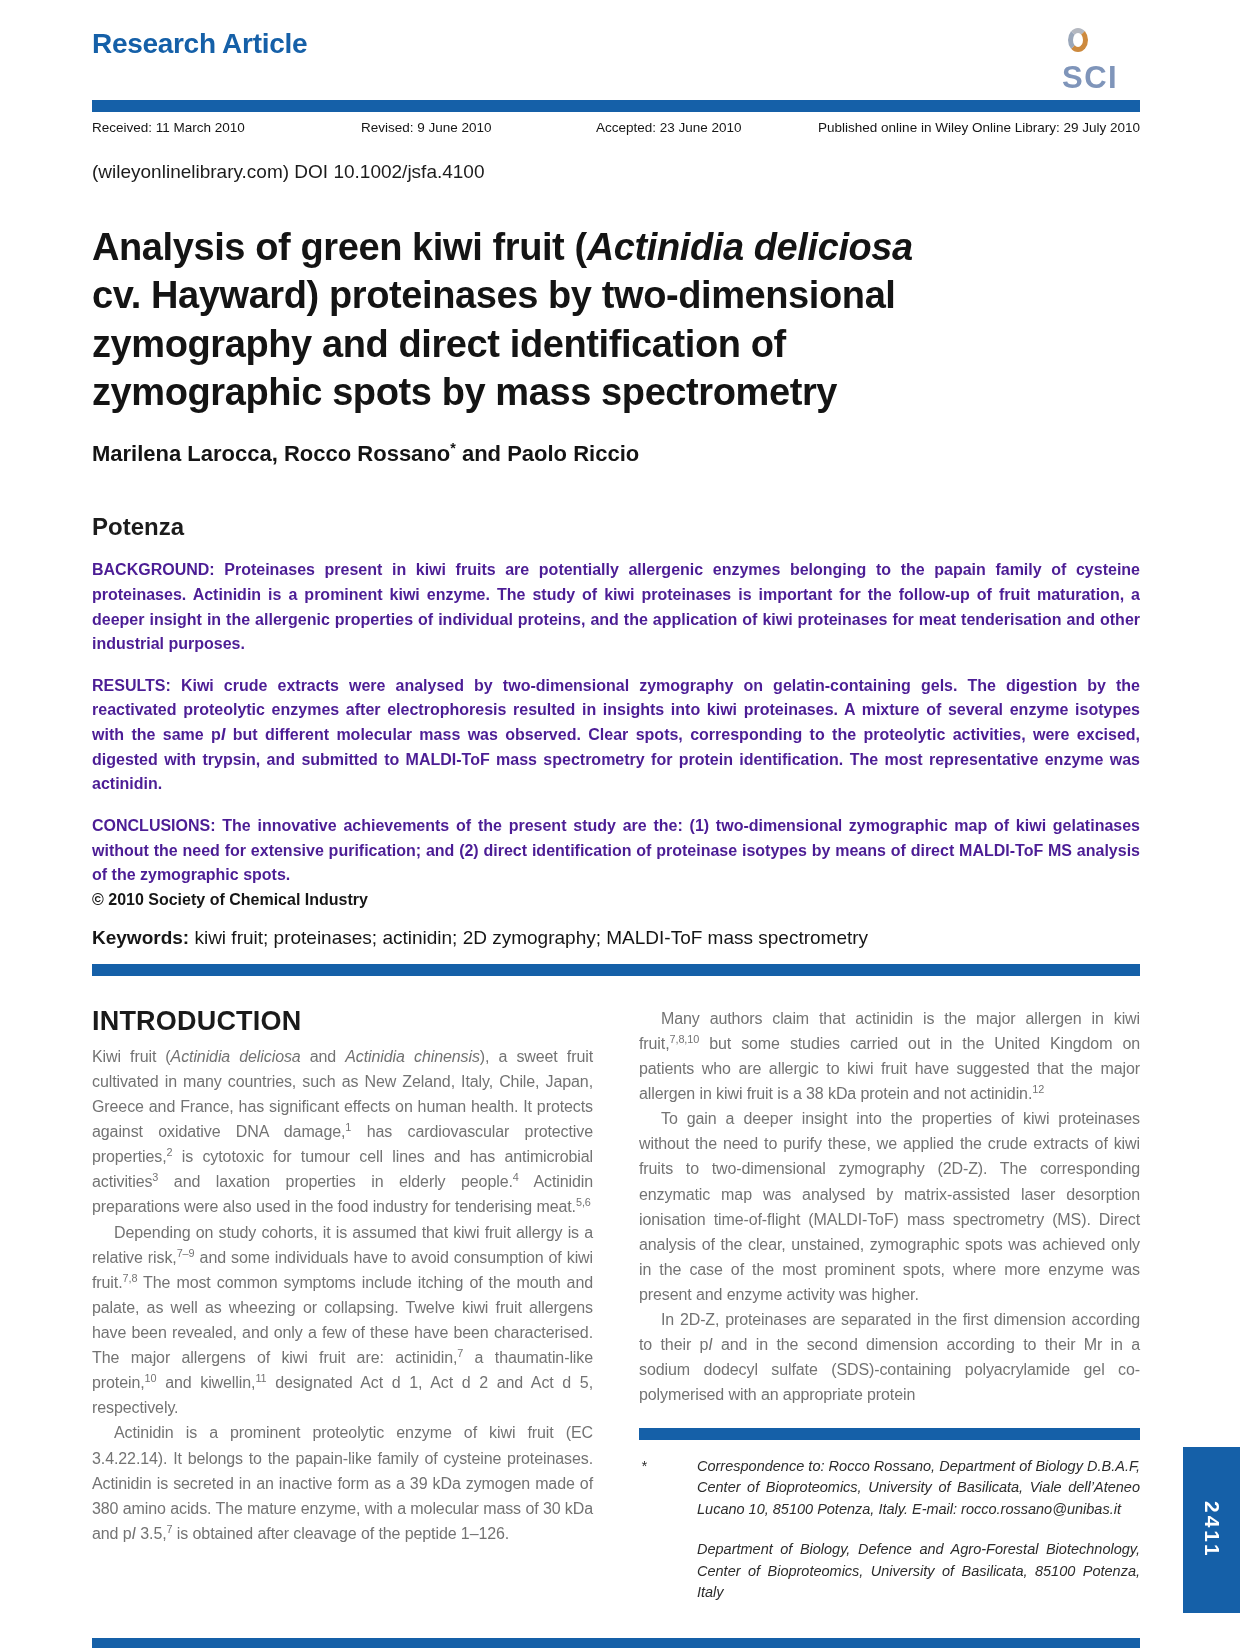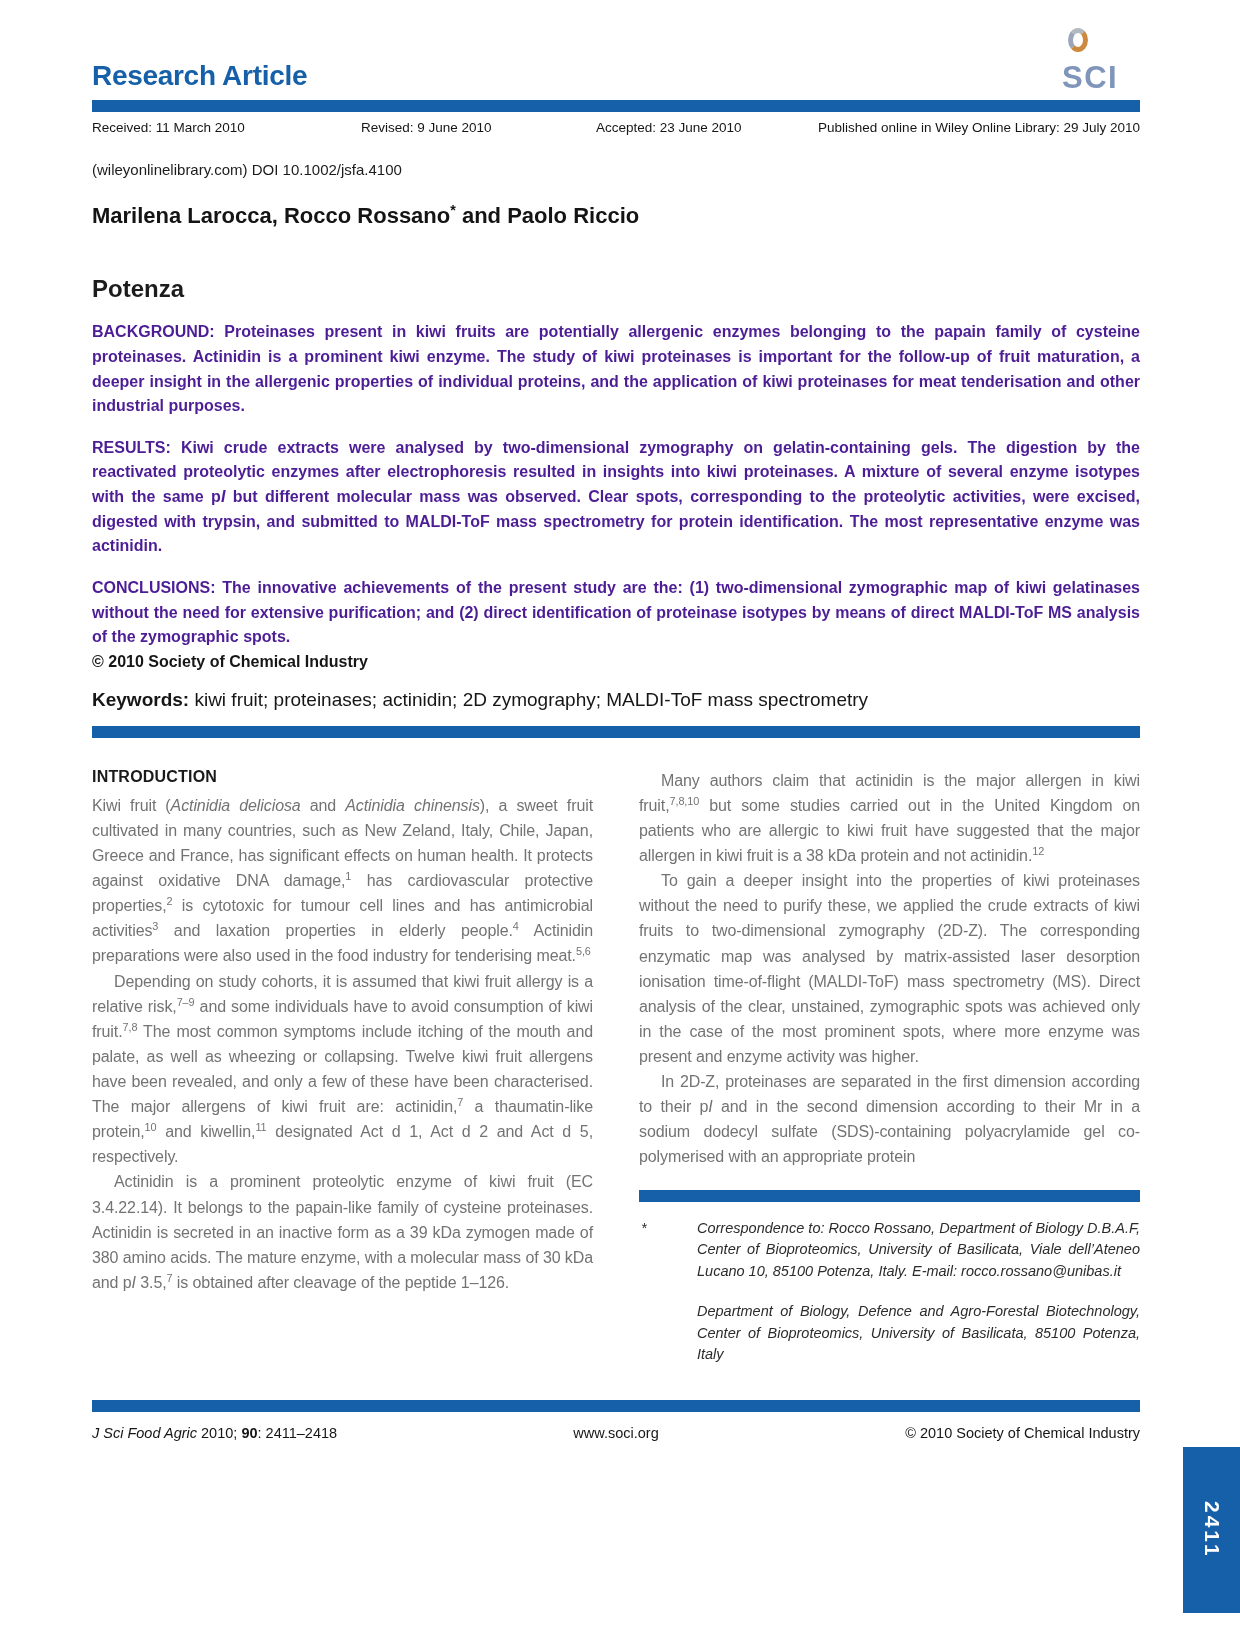--- a/index.html
+++ b/index.html
@@ -8,52 +8,52 @@
     width:1240px;height:1648px;
     margin:0 auto;
     background:#ffffff;
     font-family:"Liberation Sans","DejaVu Sans",sans-serif;
     color:#1c1c1c;
     overflow:hidden;
   }
   .content{padding:0 100px 0 92px;}
 
   
-  .masthead{display:flex;justify-content:space-between;align-items:flex-end;padding-top:28px;min-height:62px;}
+  .masthead{display:flex;justify-content:space-between;align-items:flex-start;padding-top:28px;min-height:62px;}
   .article-type{margin:0;color:#1560A8;font-size:28px;font-weight:bold;letter-spacing:-0.3px;}
   .sci-logo{position:relative;width:80px;height:64px;flex:0 0 auto;}
   .sci-ring{position:absolute;left:8px;top:0;width:20px;height:24px;border:5px solid #cd8a3e;border-left-color:#9aa7ba;border-top-color:#b4b8c0;border-radius:50%;box-sizing:border-box;}
   .sci-text{position:absolute;left:2px;bottom:-4px;font-size:31px;font-weight:bold;color:#7f95ba;letter-spacing:1.5px;}
   .blue-bar{height:12px;background:#1560A8;}
   .bar-head{margin-top:8px;}
   .dates-row{display:flex;margin-top:8px;font-size:13.5px;color:#161616;justify-content:space-between;}
   .d1{width:245px;}
   .d2{width:235px;margin-left:24px;}
   .d3{flex:1;}
   .d4{text-align:right;}
-  .doi-line{margin-top:26px;font-size:15px;}
+  .doi-line{margin-top:26px;font-size:19px;}
 
   
   .title{margin:40px 0 0 0;font-size:38px;line-height:1.27;font-weight:bold;color:#141414;letter-spacing:-0.4px;}
   .authors{margin-top:24px;font-size:22px;font-weight:bold;color:#141414;}
   .authors sup{font-size:65%;}
 
   
   .abstract-heading{margin:46px 0 0 0;font-size:24px;font-weight:bold;}
   .abs-para{margin-top:17px;font-size:16px;font-weight:bold;line-height:1.54;text-align:justify;color:#4c1d95;}
   .copyright-line{margin-top:3px;font-size:16px;font-weight:bold;color:#161616;}
   .keywords{margin-top:18px;font-size:19px;color:#161616;}
   .keywords b{font-weight:bold;}
   .bar-div{margin-top:15px;}
 
   
   .columns{display:grid;grid-template-columns:1fr 1fr;column-gap:46px;margin-top:30px;min-height:575px;}
   .col{min-width:0;}
   .right-col{display:flex;flex-direction:column;}
-  .section-heading{margin:0 0 7px 0;font-size:16px;font-weight:bold;letter-spacing:0.2px;color:#1a1a1a;}
+  .section-heading{margin:0 0 7px 0;font-size:27px;font-weight:bold;letter-spacing:0.2px;color:#1a1a1a;}
   .body-para{margin:0;font-size:16px;line-height:1.57;text-align:justify;color:#737373;letter-spacing:-0.1px;}
   .indent{text-indent:22px;}
   .body-para sup,.abs-para sup{font-size:68%;line-height:0;}
 
   
   .footnote-block{margin-top:auto;padding-top:20px;}
   .fn-bar{margin-bottom:16px;}
   .footnote{display:flex;font-style:italic;font-size:14.5px;line-height:1.5;color:#2c2c2c;text-align:justify;}
   .fn-star{width:24px;flex:0 0 auto;padding-left:2px;font-style:italic;}
   .fn-text{flex:1;min-width:0;margin-left:32px;}
@@ -93,20 +93,21 @@
 
     <div class="dates-row">
       <span class="d1">Received: 11 March 2010</span>
       <span class="d2">Revised: 9 June 2010</span>
       <span class="d3">Accepted: 23 June 2010</span>
       <span class="d4">Published online in Wiley Online Library: 29 July 2010</span>
     </div>
 
     <div class="doi-line">(wileyonlinelibrary.com) DOI 10.1002/jsfa.4100</div>
 
+    <h1 class="title"><span>Analysis of green kiwi fruit (</span><i>Actinidia deliciosa</i><br><span>cv. Hayward) proteinases by two-dimensional</span><br><span>zymography and direct identification of</span><br><span>zymographic spots by mass spectrometry</span></h1>
     <div class="authors"><span>Marilena Larocca, Rocco Rossano</span><sup>*</sup><span> and Paolo Riccio</span></div>
 
     <h2 class="abstract-heading">Potenza</h2>
     <p class="abs-para"><span>BACKGROUND: Proteinases present in kiwi fruits are potentially allergenic enzymes belonging to the papain family of cysteine proteinases. Actinidin is a prominent kiwi enzyme. The study of kiwi proteinases is important for the follow-up of fruit maturation, a deeper insight in the allergenic properties of individual proteins, and the application of kiwi proteinases for meat tenderisation and other industrial purposes.</span></p>
     <p class="abs-para"><span>RESULTS: Kiwi crude extracts were analysed by two-dimensional zymography on gelatin-containing gels. The digestion by the reactivated proteolytic enzymes after electrophoresis resulted in insights into kiwi proteinases. A mixture of several enzyme isotypes with the same p</span><i>I</i><span> but different molecular mass was observed. Clear spots, corresponding to the proteolytic activities, were excised, digested with trypsin, and submitted to MALDI-ToF mass spectrometry for protein identification. The most representative enzyme was actinidin.</span></p>
     <p class="abs-para" style="margin-bottom:0;"><span>CONCLUSIONS: The innovative achievements of the present study are the: (1) two-dimensional zymographic map of kiwi gelatinases without the need for extensive purification; and (2) direct identification of proteinase isotypes by means of direct MALDI-ToF MS analysis of the zymographic spots.</span></p>
     <div class="copyright-line">© 2010 Society of Chemical Industry</div>
 
     <div class="keywords">
       <b>Keywords:</b><span> kiwi fruit; proteinases; actinidin; 2D zymography; MALDI-ToF mass spectrometry</span>

